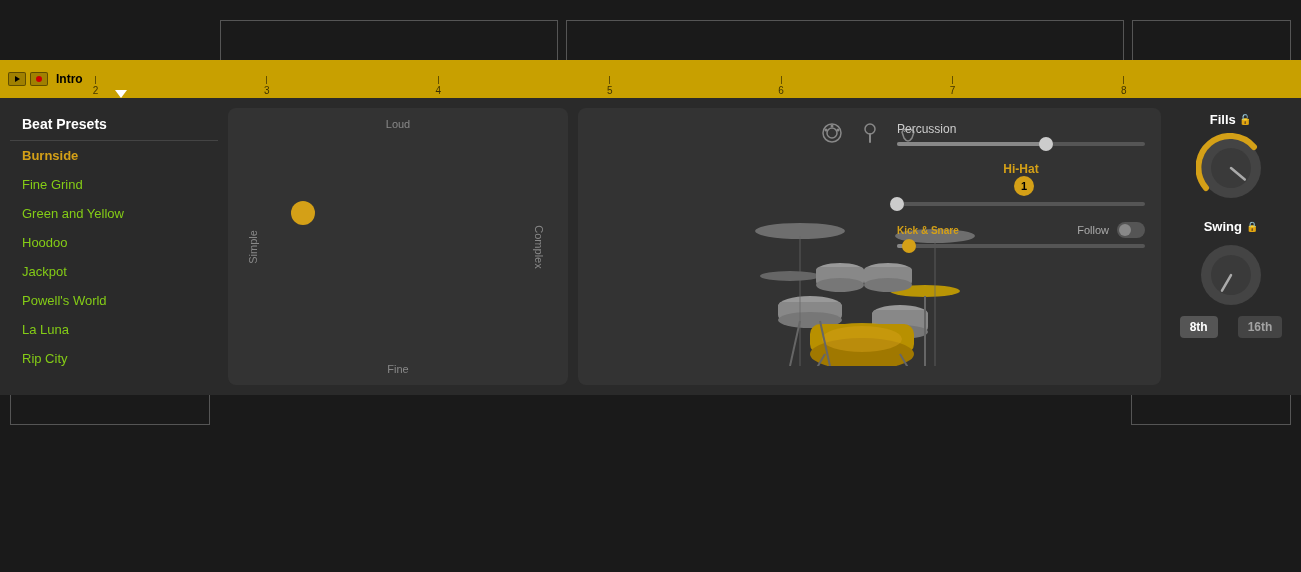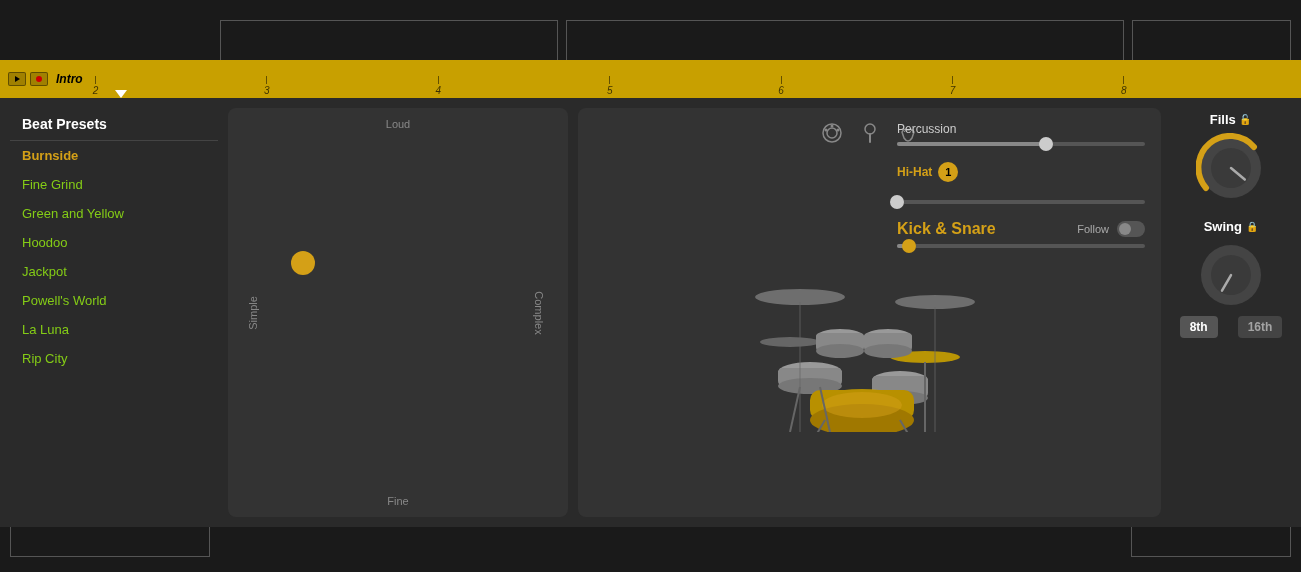--- a/index.html
+++ b/index.html
@@ -37,21 +37,20 @@
     }
 
     
     .timeline {
       background: #c8a000;
       height: 38px;
       display: flex;
       align-items: center;
       padding: 0 8px;
       position: relative;
-      font-style: italic;
     }
     .timeline-controls {
       display: flex;
       align-items: center;
       gap: 4px;
       margin-right: 8px;
     }
     .timeline-btn {
       width: 18px;
       height: 14px;
@@ -98,21 +97,21 @@
       width: 0;
       height: 0;
       border-left: 6px solid transparent;
       border-right: 6px solid transparent;
       border-top: 8px solid #fff;
     }
 
     
     .main-content {
       display: flex;
-      height: 429px;
+      height: 297px;
       background: #2a2a2a;
       padding: 10px;
       gap: 10px;
     }
 
     
     .sidebar {
       width: 208px;
       background: #2a2a2a;
       flex-shrink: 0;
@@ -527,33 +526,33 @@
 
       <div class="control-group">
         <div class="percussion-label">Percussion</div>
         <div class="slider-track">
           <div class="slider-fill" style="width: 60%;"></div>
           <div class="slider-thumb" style="left: 60%;"></div>
         </div>
       </div>
 
       <div class="control-group">
-        <div style="display:flex; align-items:center; margin-bottom:18px;">
+        <div style="display:flex; align-items:center; margin-bottom:6px;flex-direction:column;">
           <span style="font-size:12px; color:#d4a017; font-weight:600;">Hi-Hat</span>
           <span class="hi-hat-badge">1</span>
         </div>
         <div class="slider-track">
           <div class="slider-fill" style="width: 0%;"></div>
           <div class="slider-thumb" style="left: 0%;"></div>
         </div>
       </div>
 
       <div class="control-group">
         <div class="control-row" style="margin-bottom:6px;">
-          <span style="font-size:16px; color:#d4a017; font-weight:600;">Kick &amp; Snare</span>
+          <span style="font-size:10px; color:#d4a017; font-weight:600;">Kick &amp; Snare</span>
           <span class="follow-label" style="margin-left: auto;">Follow</span>
           <div class="toggle-switch"></div>
         </div>
         <div class="slider-track">
           <div class="slider-fill" style="width: 5%;"></div>
           <div class="slider-thumb yellow" style="left: 5%;"></div>
         </div>
       </div>
     </div>
   </div>

